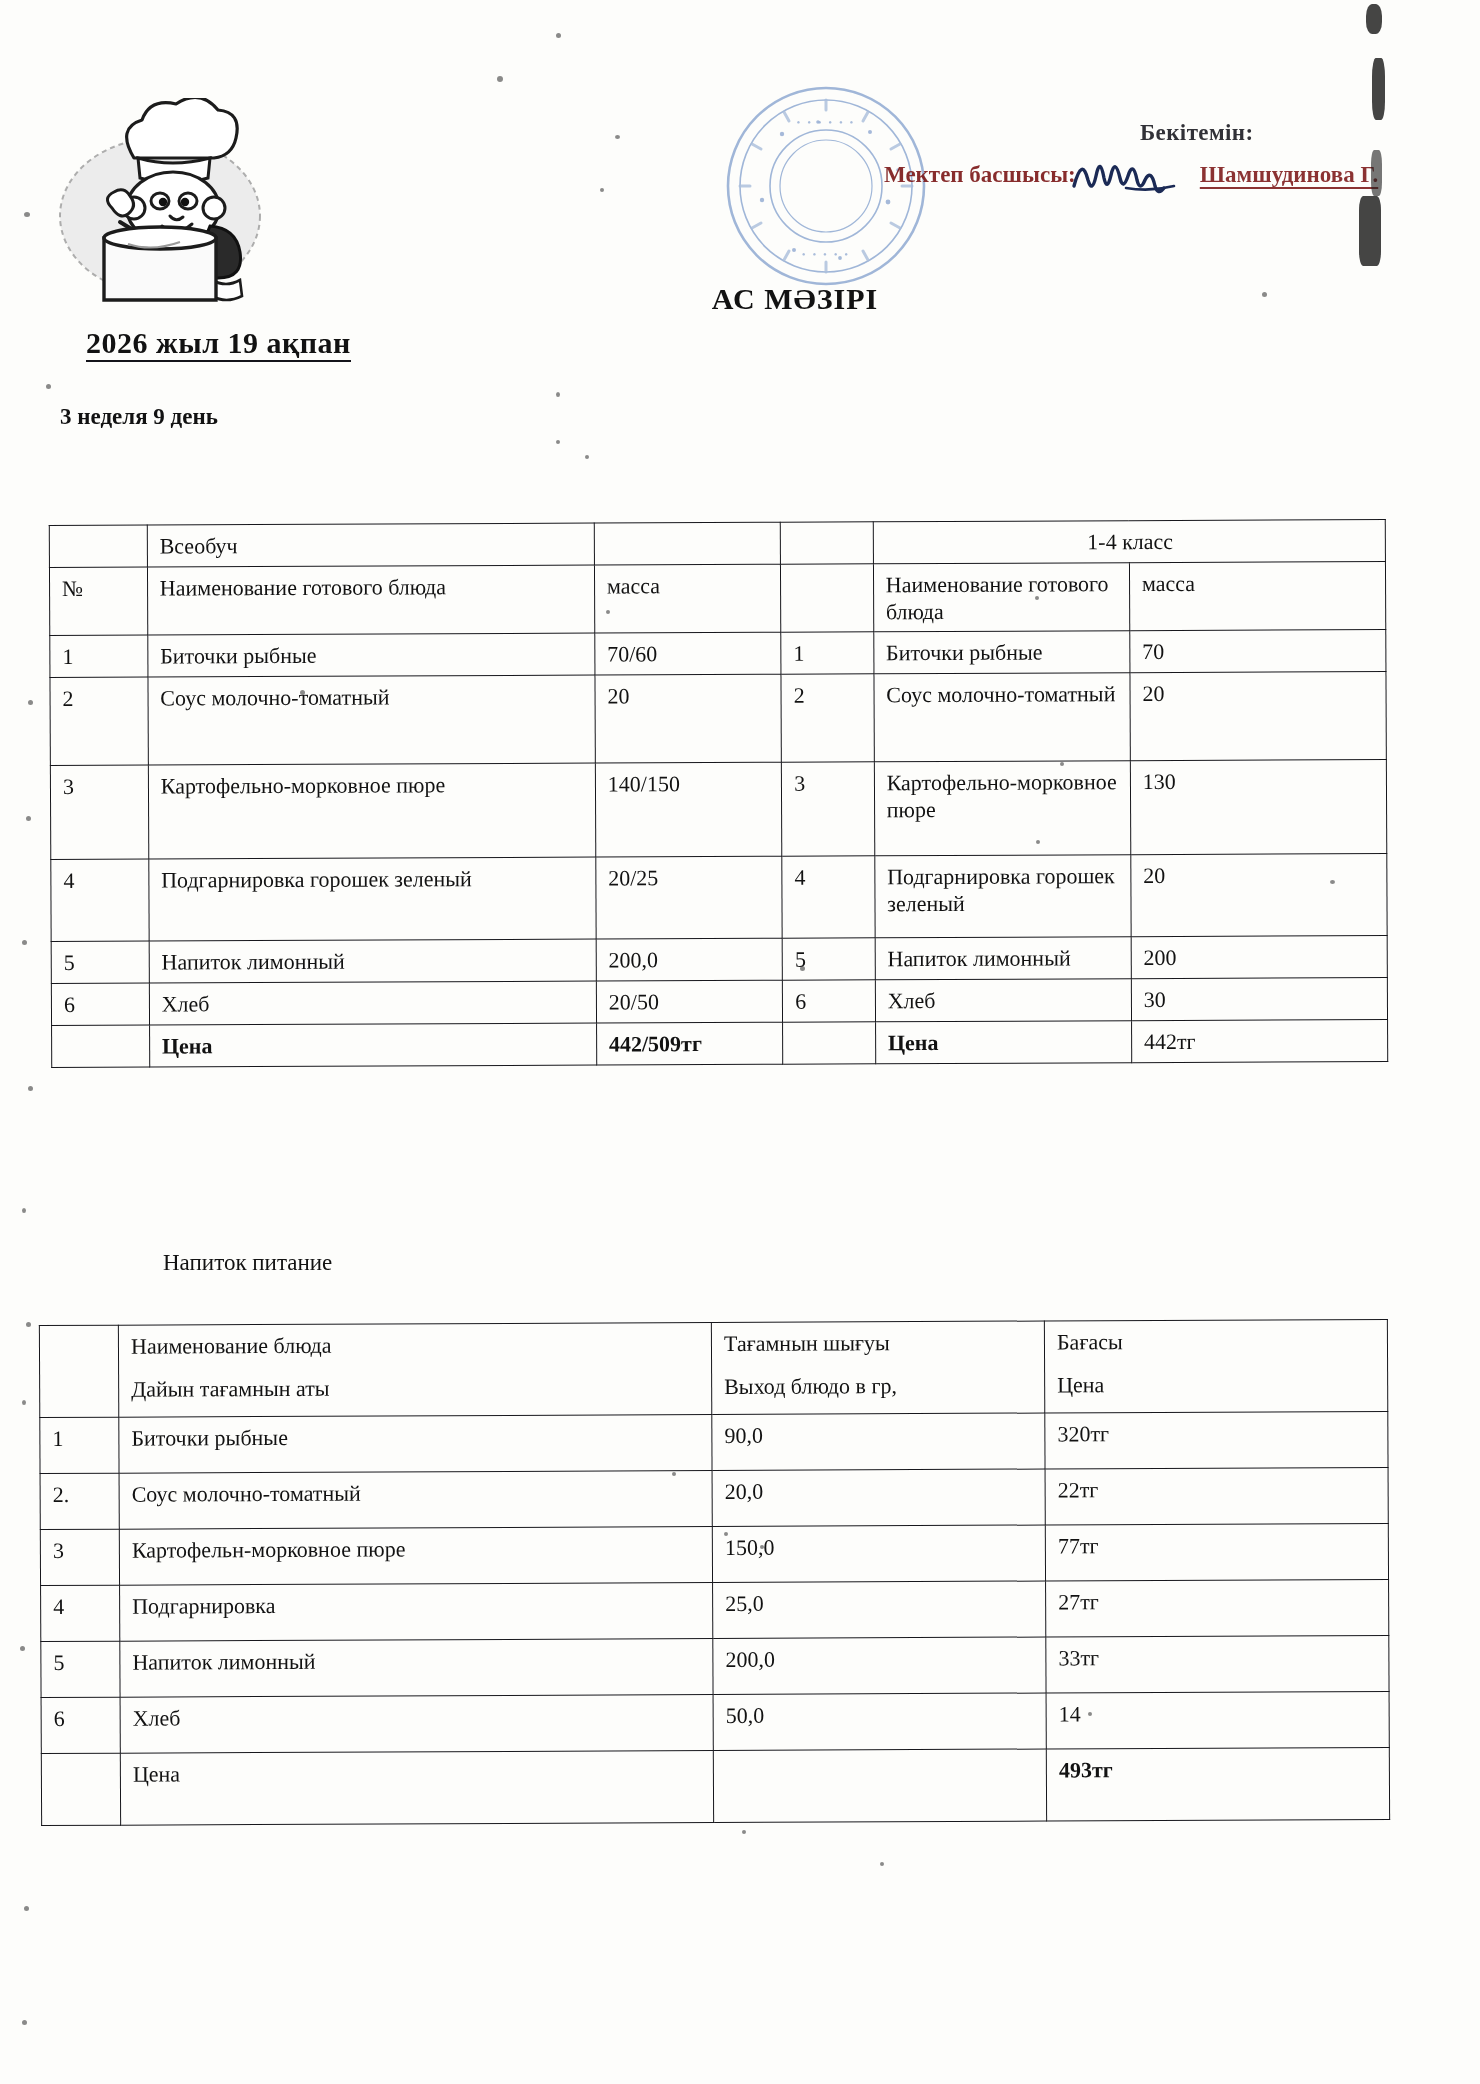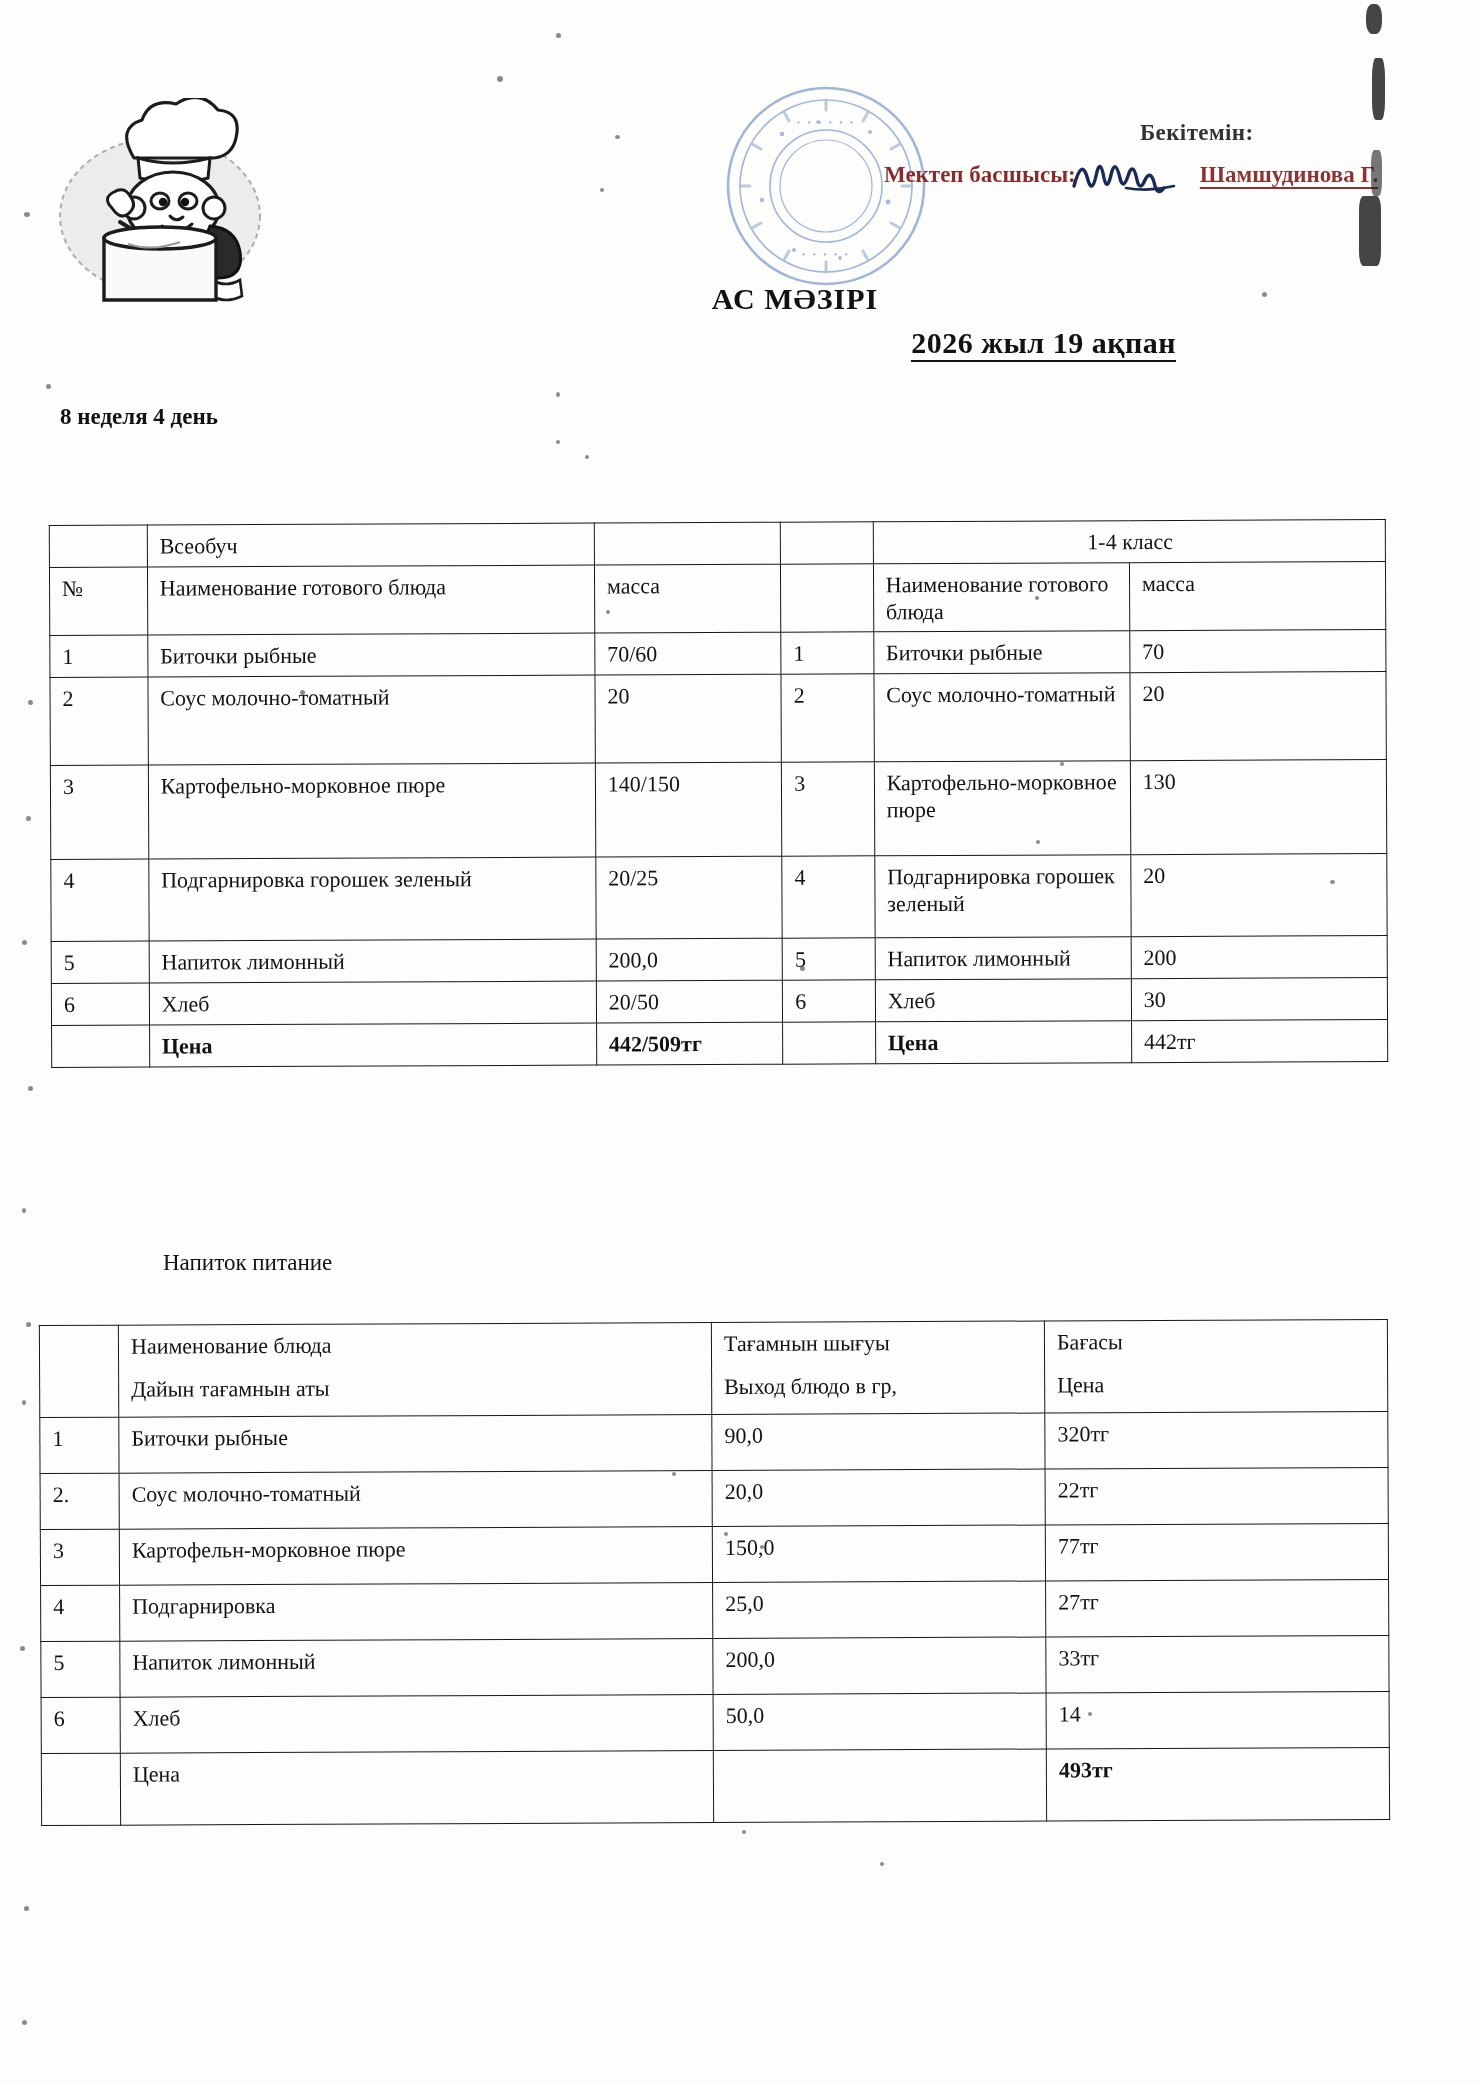--- a/index.html
+++ b/index.html
@@ -117,22 +117,22 @@
     box-sizing: border-box;
     font-size: 30px;
     font-weight: 700;
     letter-spacing: 1px;
   }
   .doc-date {
     position: absolute;
     top: 326px;
     left: 0;
     width: 1176px;
-    text-align: right;
-    padding-left: 110px;
+    text-align: left;
+    padding-left: 86px;
     box-sizing: border-box;
     font-size: 30px;
     font-weight: 700;
     letter-spacing: .5px;
   }
   .doc-date span {
     border-bottom: 2px solid #14141a;
     padding-bottom: 1px;
   }
 
@@ -279,21 +279,21 @@
         </svg>
       </span>
       <span class="approval-name">Шамшудинова Г.</span>
     </div>
   </div>
 
   <div class="doc-title">АС МӘЗІРІ</div>
   <div class="doc-date">
     <span>2026 жыл  19 ақпан</span>
   </div>
-  <div class="week-day">8 неделя 4 день</div>
+  <div class="week-day">3 неделя 9 день</div>
 
   <table class="t1 skewed">
     <tbody>
       <tr>
         <td class="c-no"></td>
         <td class="c-name">Всеобуч</td>
         <td class="c-mass"></td>
         <td class="c-no2"></td>
         <td class="c-name2 hdr-center" colspan="2">1-4 класс</td>
       </tr>

